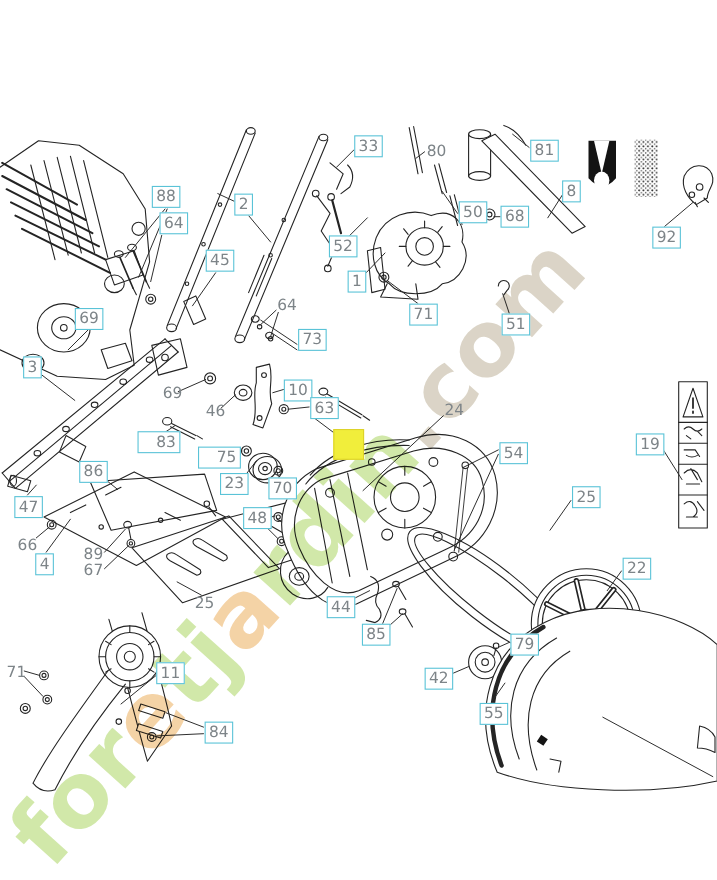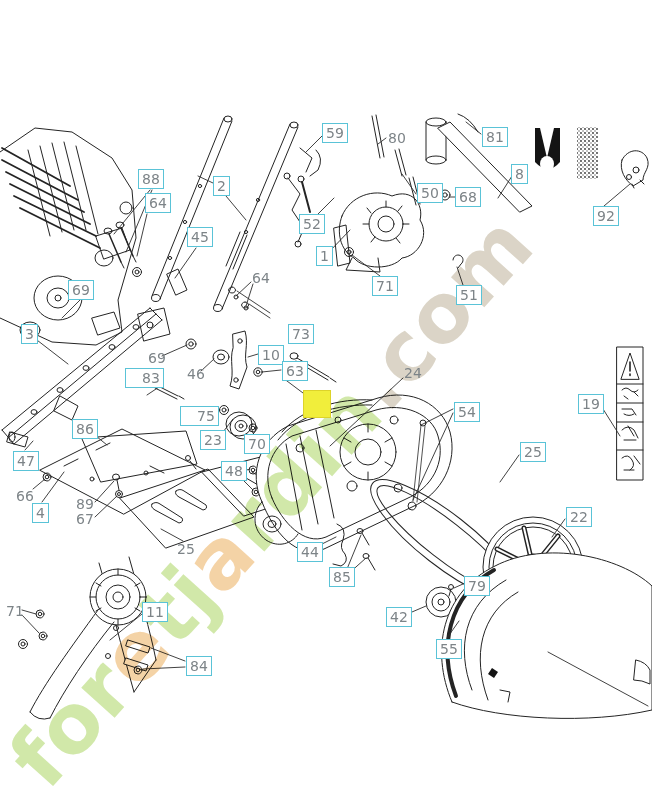--- a/index.html
+++ b/index.html
@@ -306,35 +306,35 @@
 
   <div class="hl-marker" style="background: rgb(241, 238, 59);"></div>
 
   <div id="labels">
 
   <div class="plabel boxed" style="left: 138px; top: 169px;">88</div>
       <div class="plabel boxed" style="left: 145px; top: 193px;">64</div>
       <div class="plabel boxed" style="left: 213px; top: 176px;">2</div>
       <div class="plabel boxed" style="left: 187px; top: 227px;">45</div>
       <div class="plabel boxed" style="left: 68px; top: 280px;">69</div>
-      <div class="plabel boxed" style="left: 322px; top: 123px;">59</div>
+      <div class="plabel boxed" style="left: 322px; top: 123px;">33</div>
       <div class="plabel boxed" style="left: 482px; top: 127px;">81</div>
       <div class="plabel boxed" style="left: 511px; top: 164px;">8</div>
       <div class="plabel boxed" style="left: 417px; top: 183px;">50</div>
       <div class="plabel boxed" style="left: 455px; top: 187px;">68</div>
       <div class="plabel boxed" style="left: 593px; top: 206px;">92</div>
       <div class="plabel boxed" style="left: 299px; top: 214px;">52</div>
       <div class="plabel boxed" style="left: 316px; top: 246px;">1</div>
       <div class="plabel boxed" style="left: 372px; top: 276px;">71</div>
       <div class="plabel boxed" style="left: 456px; top: 285px;">51</div>
       <div class="plabel boxed" style="left: 21px; top: 324px;">3</div>
-      <div class="plabel boxed" style="left: 271px; top: 324px; margin-left: 17px;">73</div>
+      <div class="plabel boxed" style="left: 271px; top: 299px;">73</div>
       <div class="plabel boxed" style="left: 258px; top: 345px;">10</div>
       <div class="plabel boxed" style="left: 282px; top: 361px;">63</div>
-      <div class="plabel boxed" style="left: 125px; top: 368px; padding-left: 16px;">83</div>
+      <div class="plabel boxed" style="left: 125px; top: 392px; padding-left: 16px;">83</div>
       <div class="plabel boxed" style="left: 72px; top: 419px;">86</div>
       <div class="plabel boxed" style="left: 180px; top: 406px; padding-left: 16px;">75</div>
       <div class="plabel boxed" style="left: 200px; top: 430px;">23</div>
       <div class="plabel boxed" style="left: 244px; top: 434px;">70</div>
       <div class="plabel boxed" style="left: 13px; top: 451px;">47</div>
       <div class="plabel boxed" style="left: 32px; top: 503px;">4</div>
       <div class="plabel boxed" style="left: 221px; top: 461px;">48</div>
       <div class="plabel boxed" style="left: 454px; top: 402px;">54</div>
       <div class="plabel boxed" style="left: 520px; top: 442px;">25</div>
       <div class="plabel boxed" style="left: 578px; top: 394px;">19</div>

